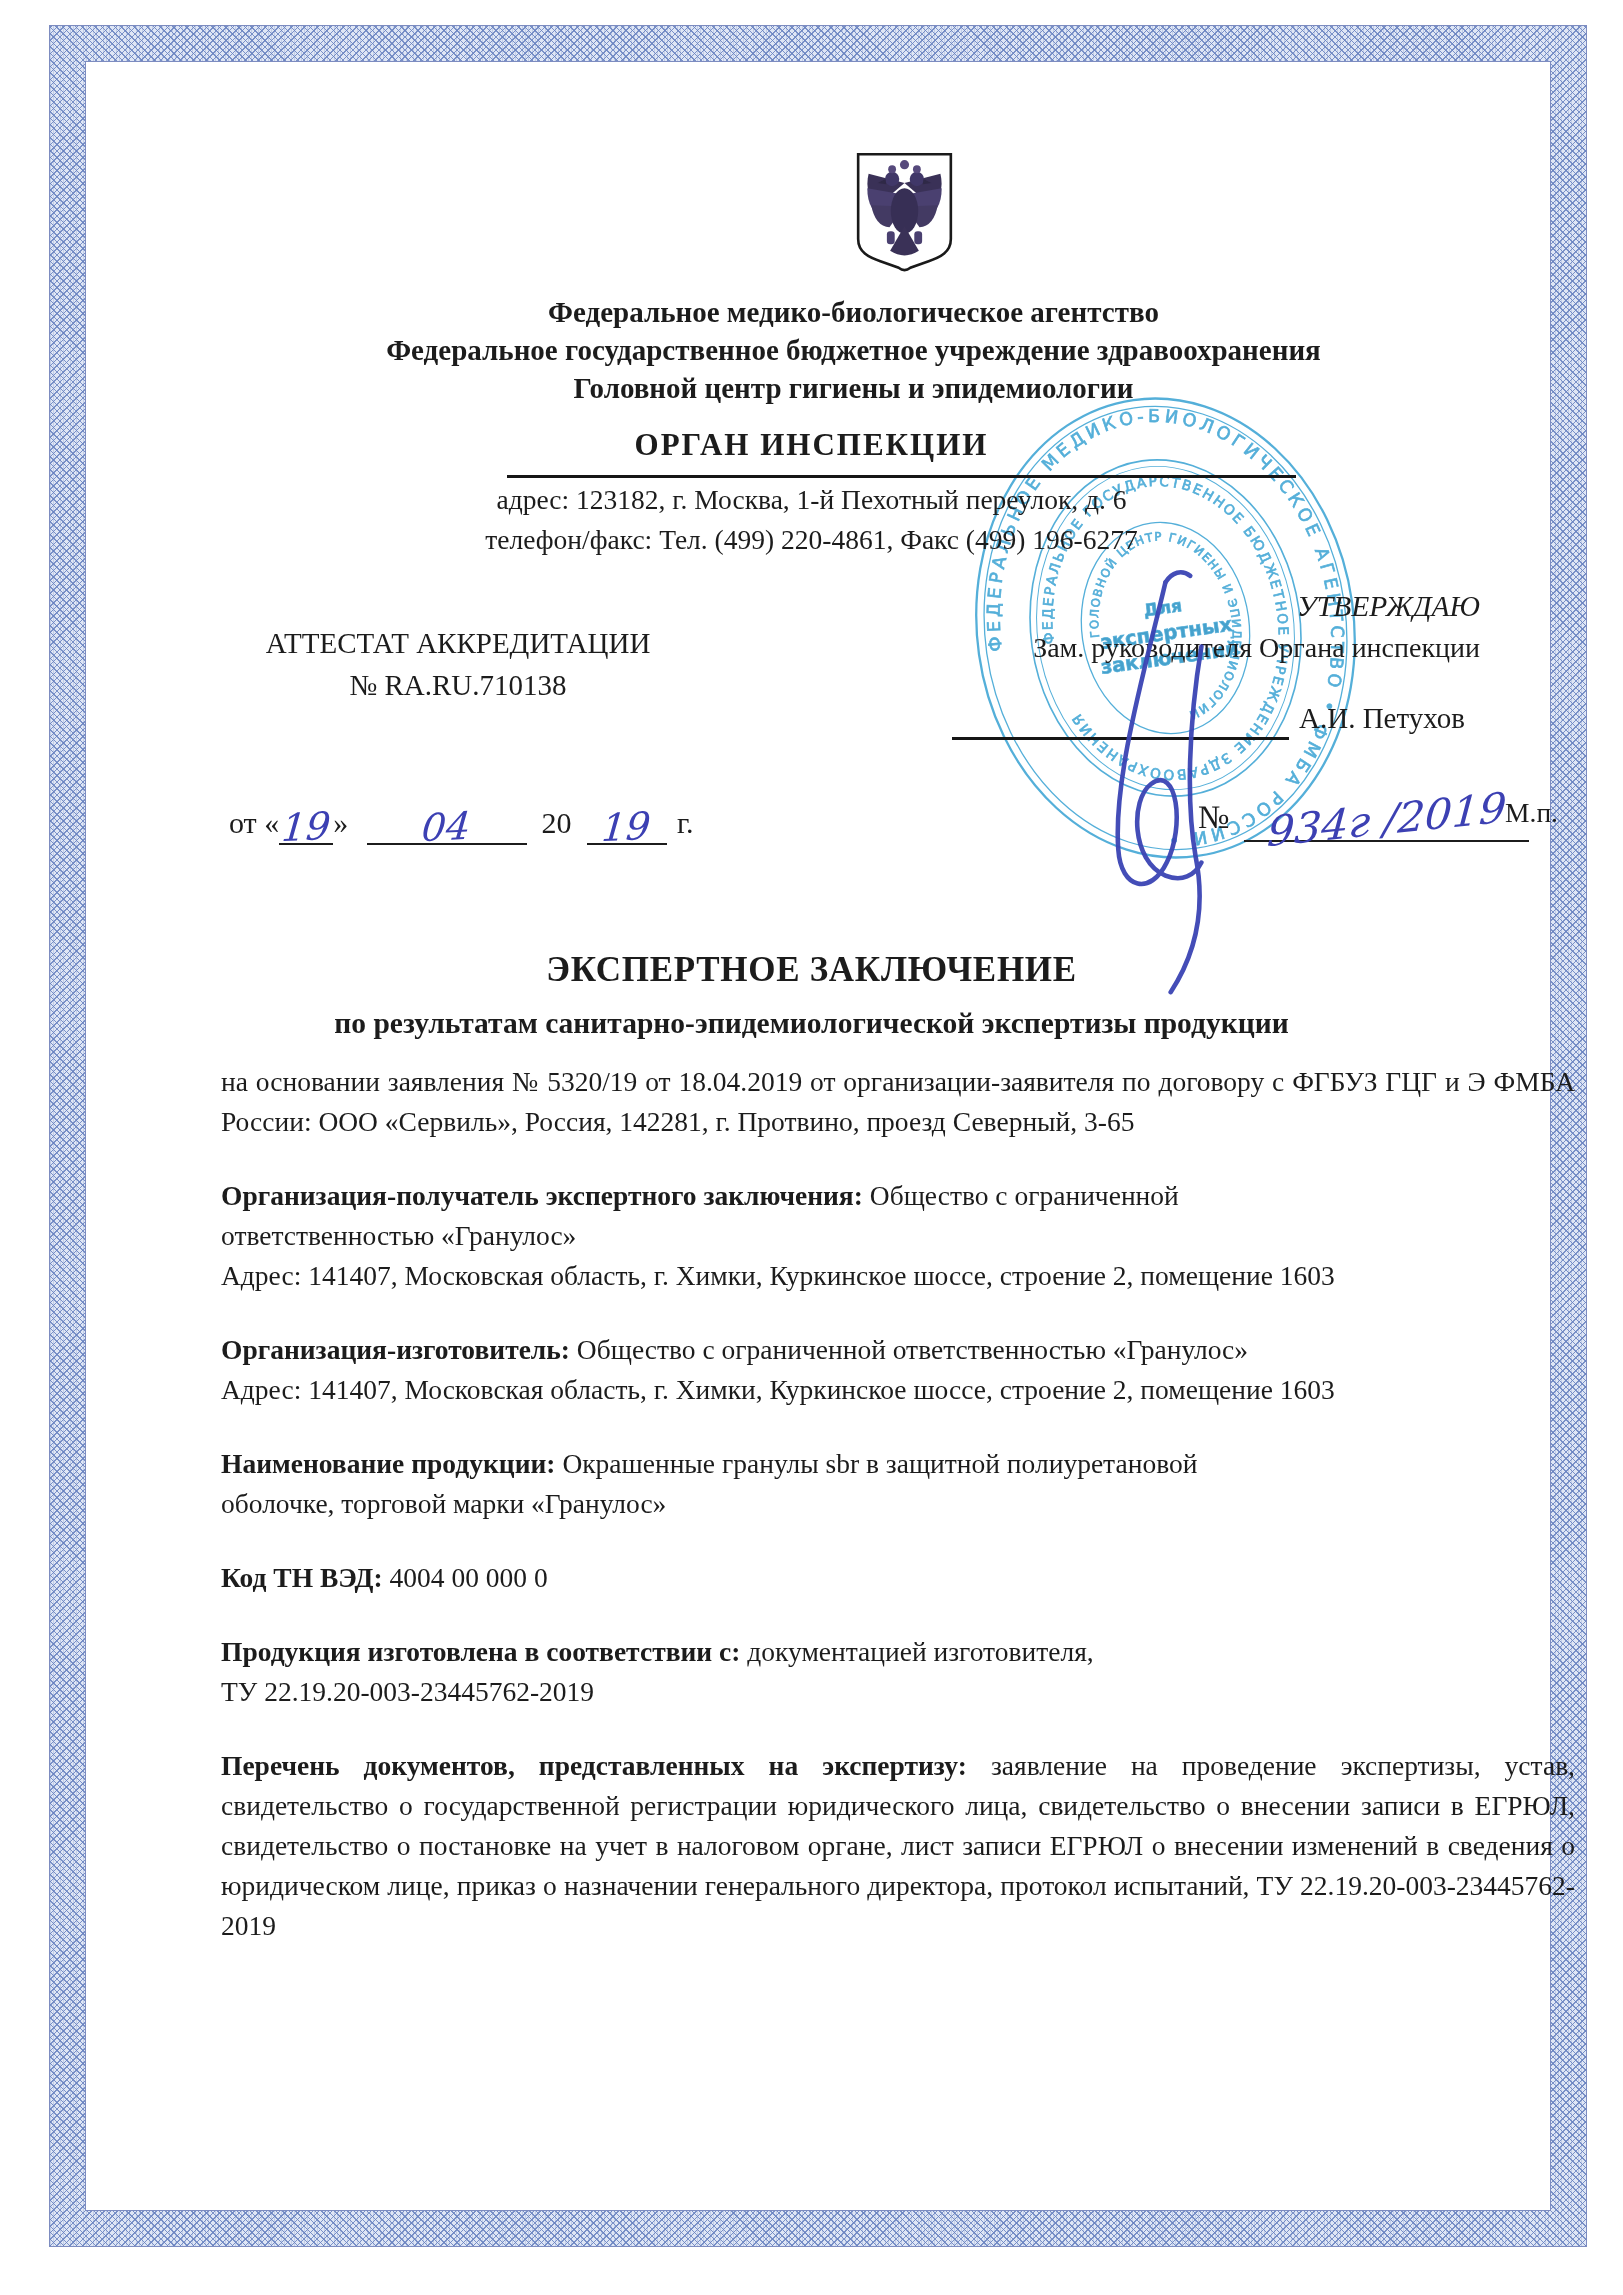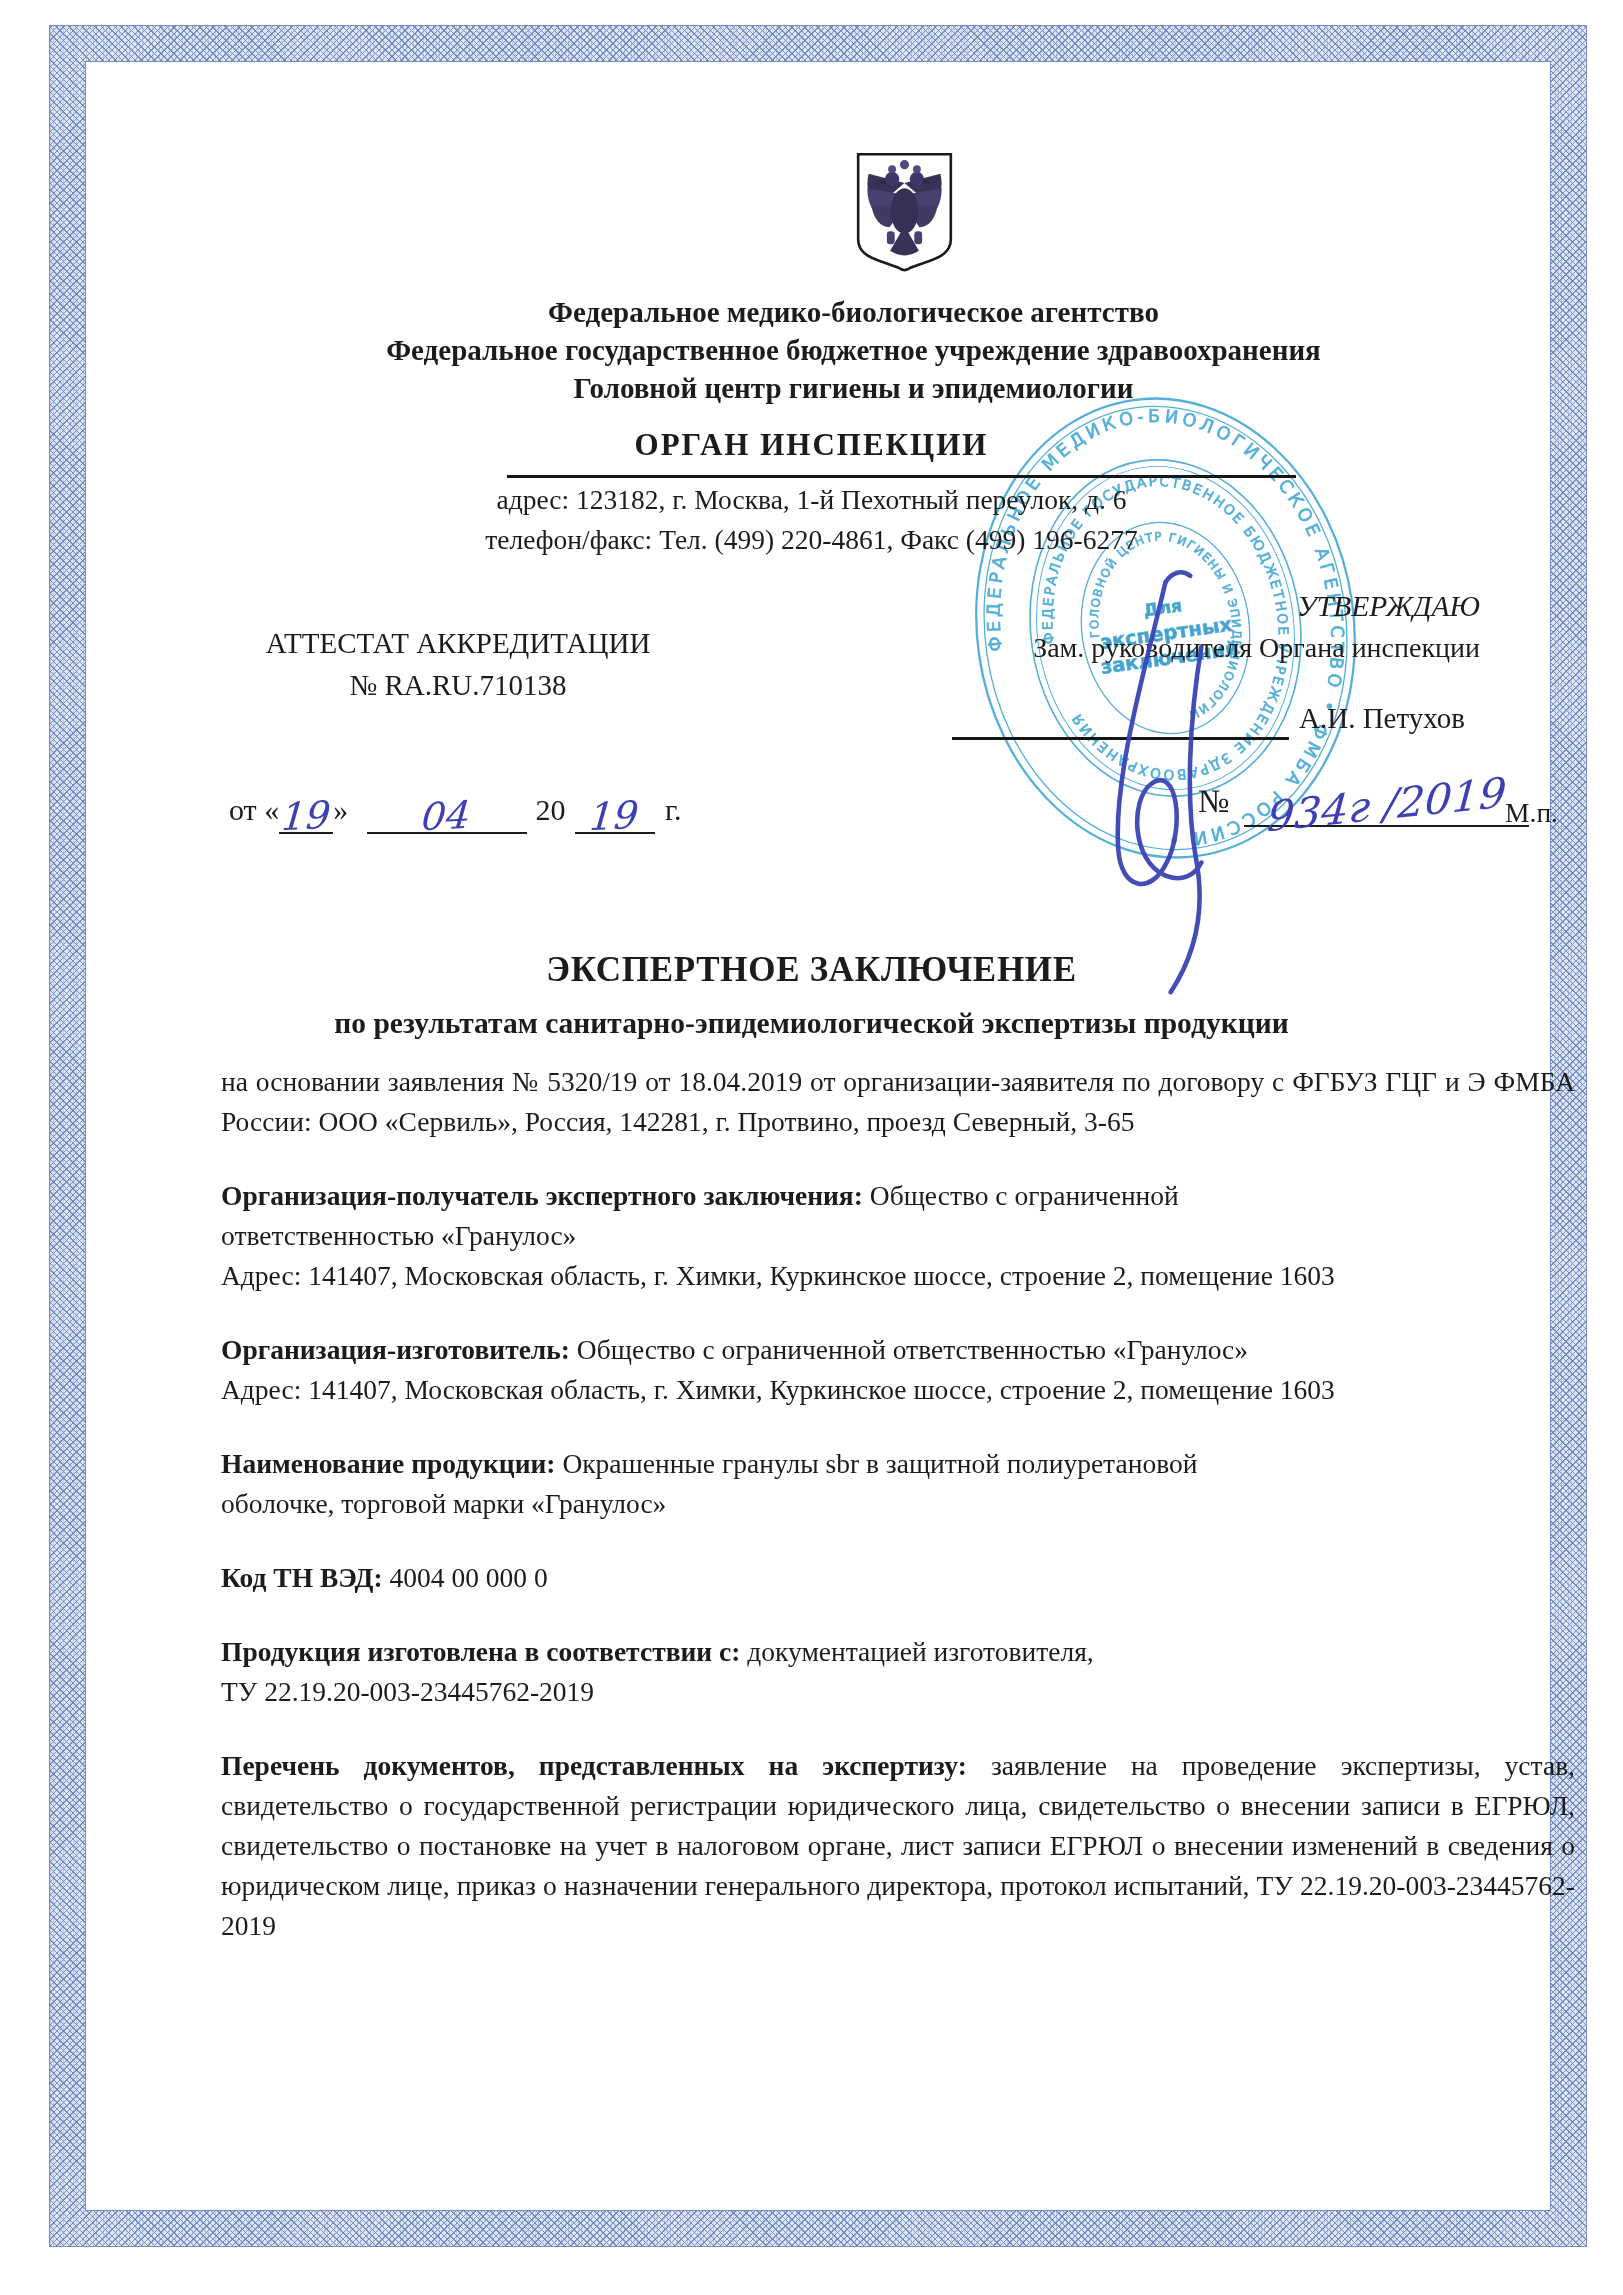--- a/index.html
+++ b/index.html
@@ -23,21 +23,21 @@
   }
   
   .center-line{position:absolute;left:0;width:1623px;text-align:center;z-index:2;}
   .hdr-bold{font-weight:bold;font-size:29px;padding-left:42px;}
   .org-title{font-weight:bold;font-size:31px;letter-spacing:2px;}
   .addr{font-size:27.5px;}
   .rule{position:absolute;background:#161616;z-index:2;}
   .abs{position:absolute;z-index:2;}
   .right-al{text-align:right;}
   
-  .form-row{position:absolute;display:flex;align-items:flex-start;z-index:4;font-size:30px;}
+  .form-row{position:absolute;display:flex;align-items:center;z-index:4;font-size:30px;}
   .form-row .printed{padding-bottom:3.9px;}
   .blank{display:inline-block;border-bottom:2.6px solid #1c1c1c;text-align:center;}
   .hand{
     font-family:"DejaVu Serif",serif;font-style:italic;color:#3c40b3;
     display:inline-block;transform:skewX(-8deg) rotate(-3deg);
     font-size:38px;line-height:1;position:relative;top:3.9px;
   }
   .hand-big{font-size:42px;transform:skewX(-10deg) rotate(-6deg);top:1.3px;}
   
   .doc-title{font-weight:bold;font-size:35px;letter-spacing:0.7px;}
@@ -99,21 +99,21 @@
 <div class="rule" style="left:952px;top:737px;width:337px;height:2.6px;"></div>
 <div class="abs" style="left:1299px;top:702px;font-size:29px;">А.И. Петухов</div>
 <div class="abs" style="right:65px;top:753px;font-size:27.5px;margin-top:44px;">М.п.</div>
 
 <div class="form-row" style="left:229px;top:793px;height:63px;">
   <span class="printed">от «</span>
   <span class="blank" style="width:54px;"><span class="hand">19</span></span>
   <span class="printed">»</span>
   <span style="width:18.3px;"></span>
   <span class="blank" style="width:160px;"><span class="hand">04</span></span>
-  <span class="printed" style="margin:0 9px;">20</span>
+  <span class="printed" style="margin:0 15px;">20</span>
   <span class="blank" style="width:80px;"><span class="hand">19</span></span>
   <span class="printed" style="margin-left:10.5px;">г.</span>
 </div>
 
 <div class="form-row" style="left:1198px;top:783px;height:73px;">
   <span class="printed" style="font-size:33px;">№</span>
   <span style="width:14.4px;"></span>
   <span class="blank" style="width:285px;"><span class="hand hand-big">934г /2019</span></span>
 </div>
 

